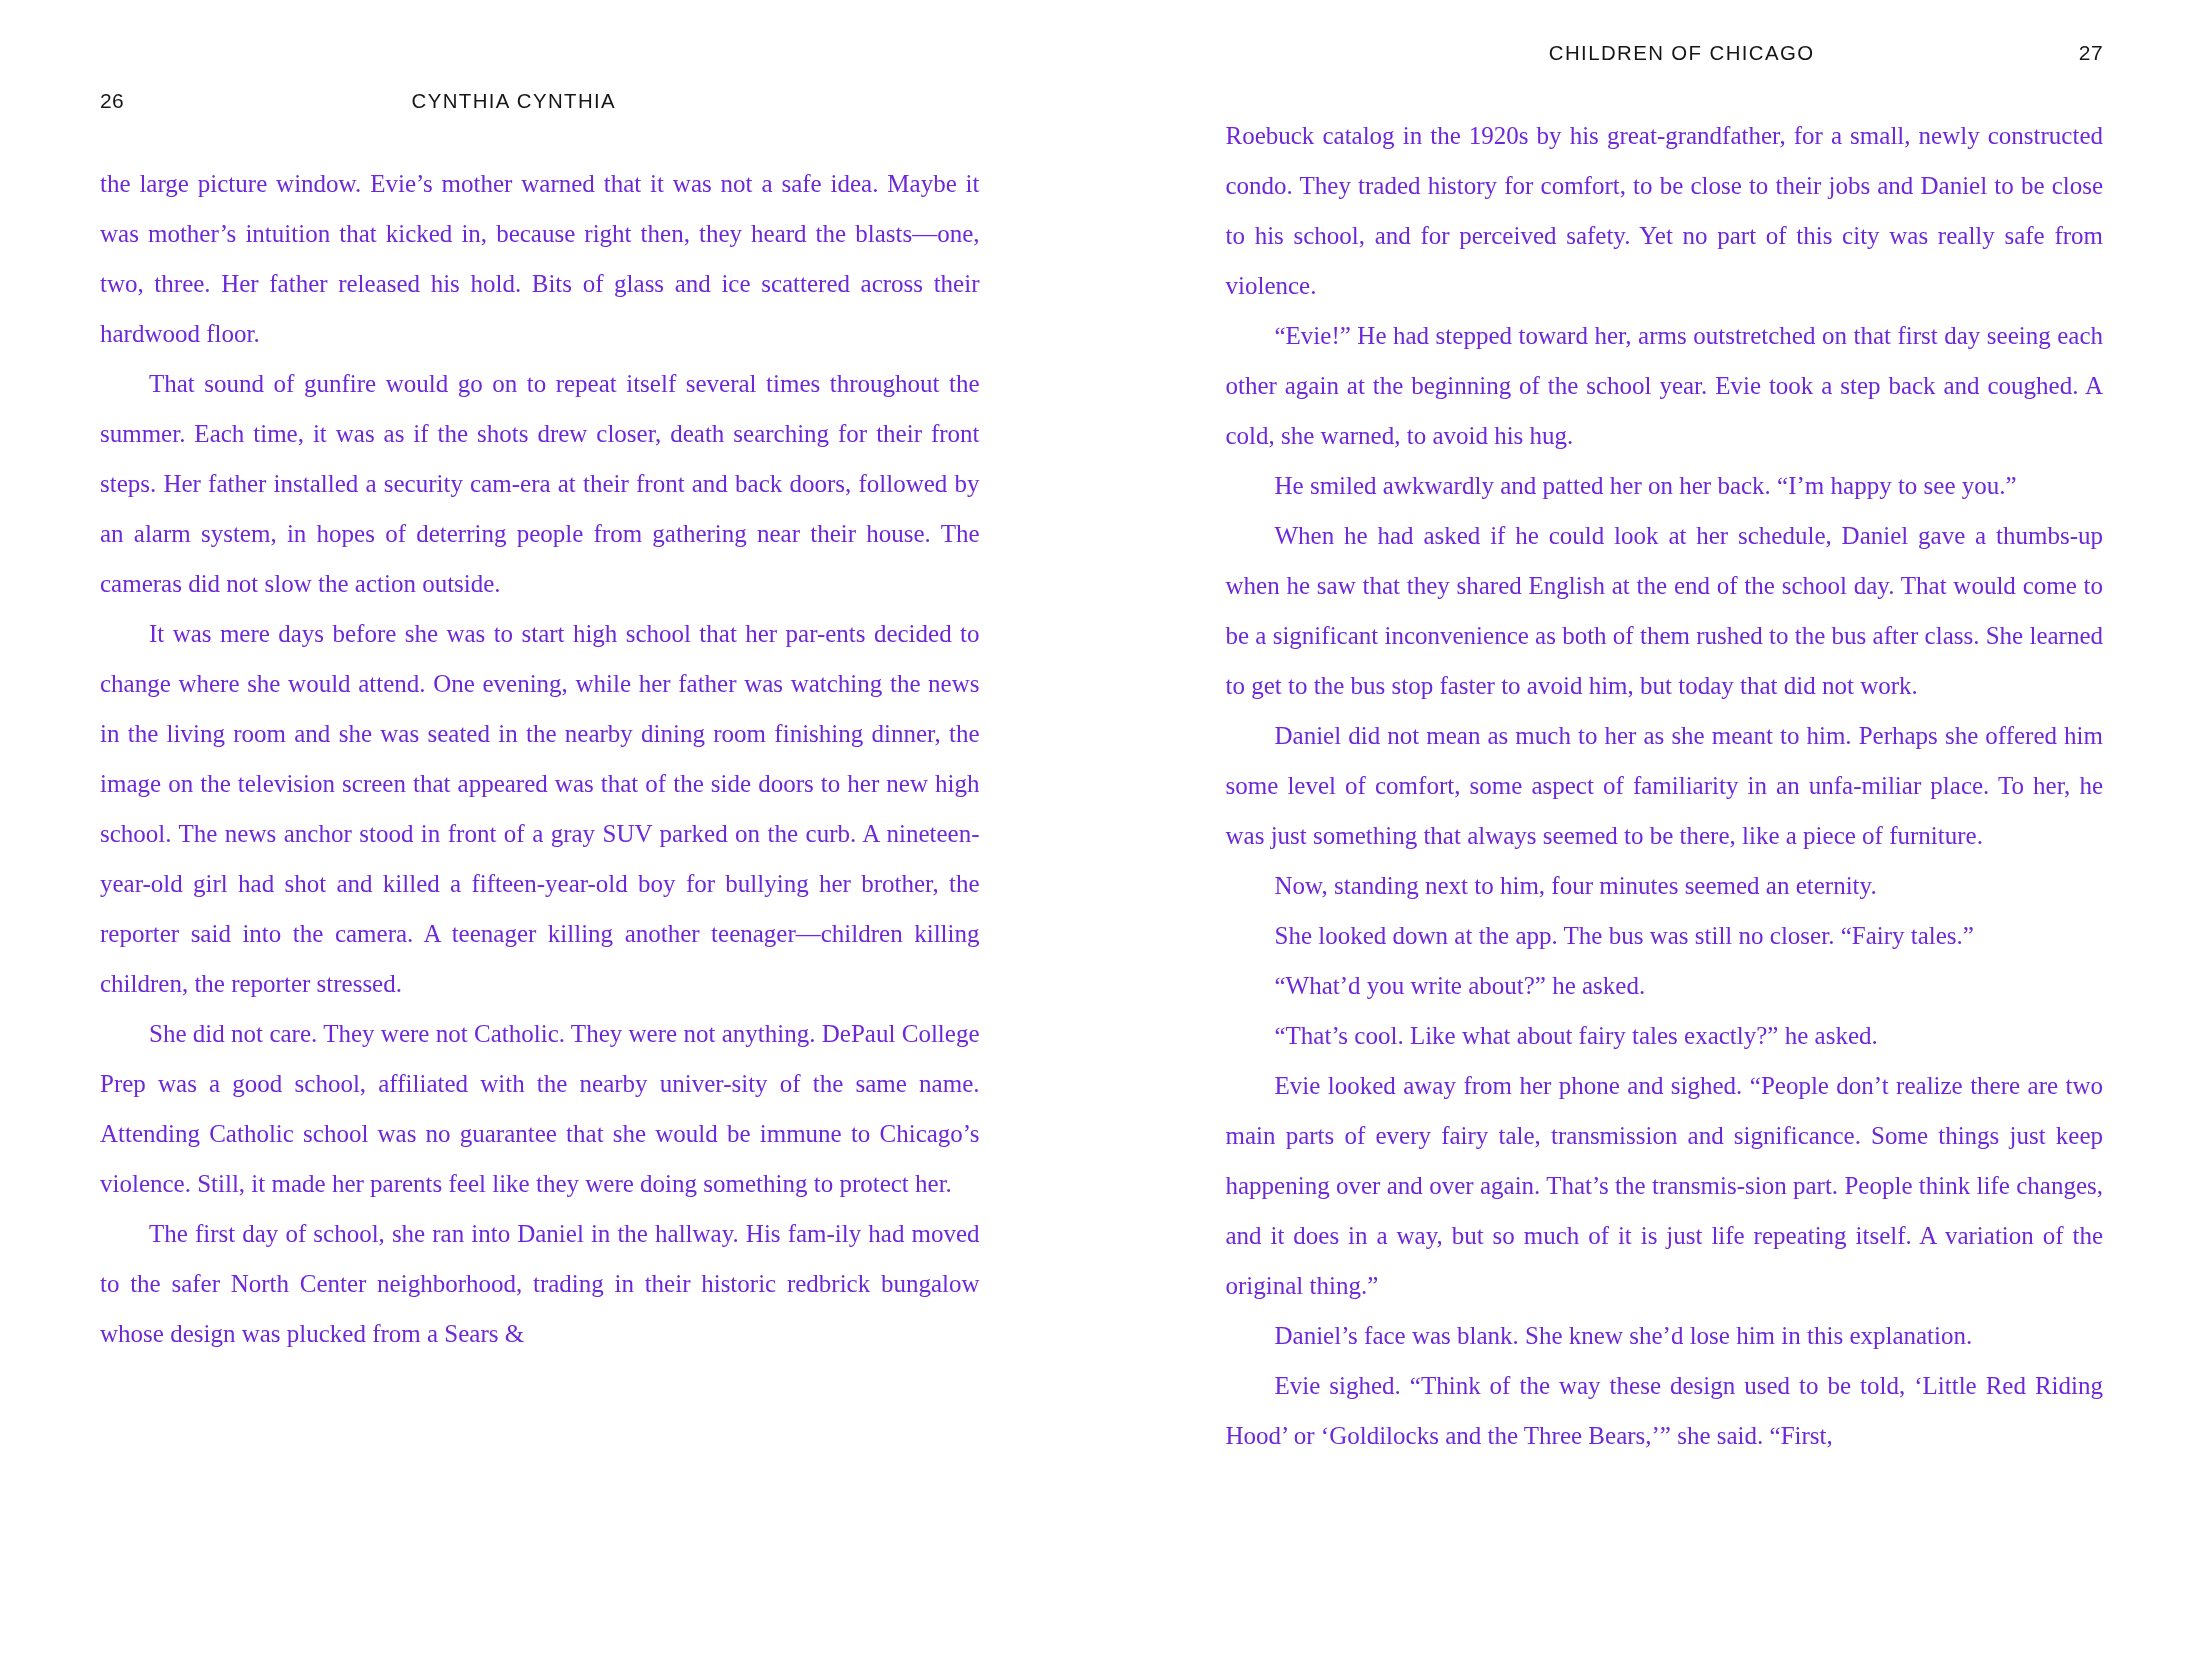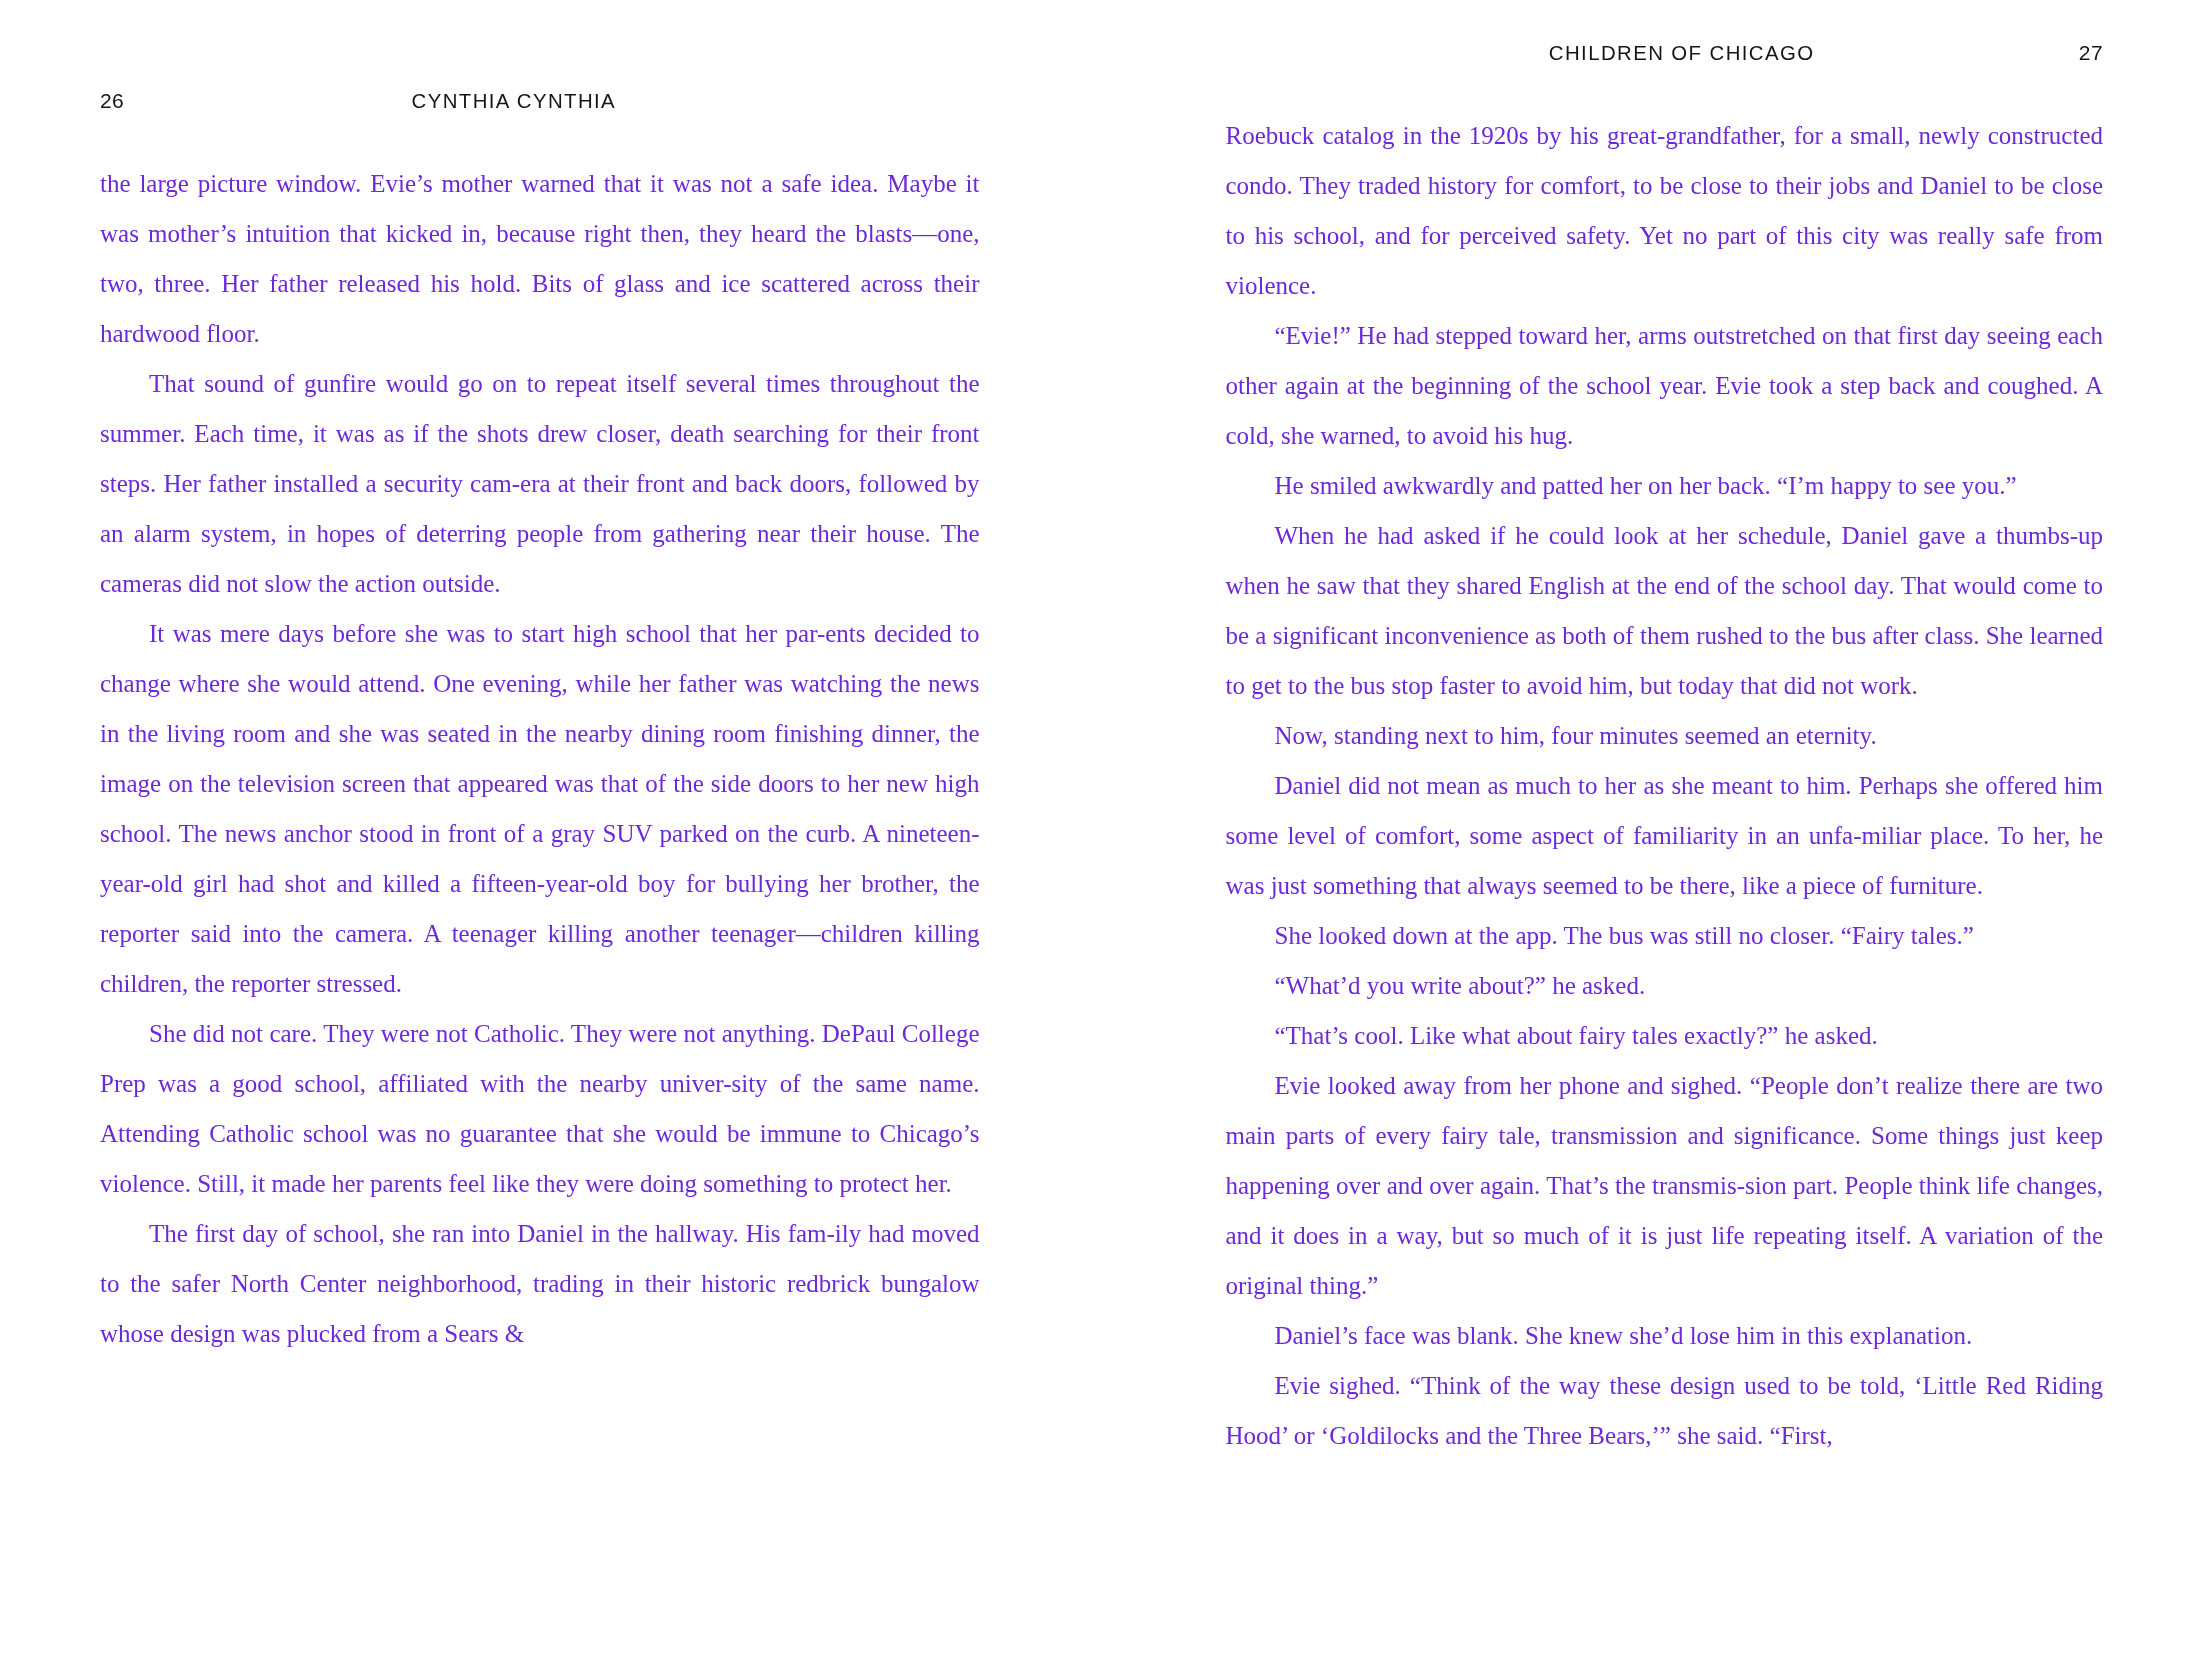--- a/index.html
+++ b/index.html
@@ -97,22 +97,22 @@
   <div class="page page-right">
     <div class="running-head">
       <span class="title-text">CHILDREN OF CHICAGO</span>
       <span class="folio">27</span>
     </div>
     <div class="body-text">
       <p class="noindent">Roebuck catalog in the 1920s by his great-grandfather, for a small, newly constructed condo. They traded history for comfort, to be close to their jobs and Daniel to be close to his school, and for perceived safety. Yet no part of this city was really safe from violence.</p>
       <p class="indent">“Evie!” He had stepped toward her, arms outstretched on that first day seeing each other again at the beginning of the school year. Evie took a step back and coughed. A cold, she warned, to avoid his hug.</p>
       <p class="indent">He smiled awkwardly and patted her on her back. “I’m happy to see you.”</p>
       <p class="indent">When he had asked if he could look at her schedule, Daniel gave a thumbs-up when he saw that they shared English at the end of the school day. That would come to be a significant inconvenience as both of them rushed to the bus after class. She learned to get to the bus stop faster to avoid him, but today that did not work.</p>
+      <p class="indent">Daniel did not mean as much to her as she meant to him. Perhaps she offered him some level of comfort, some aspect of familiarity in an unfa-miliar place. To her, he was just something that always seemed to be there, like a piece of furniture.</p>
       <p class="indent">Now, standing next to him, four minutes seemed an eternity.</p>
-      <p class="indent">Daniel did not mean as much to her as she meant to him. Perhaps she offered him some level of comfort, some aspect of familiarity in an unfa-miliar place. To her, he was just something that always seemed to be there, like a piece of furniture.</p>
       <p class="indent">She looked down at the app. The bus was still no closer. “Fairy tales.”</p>
       <p class="indent">“What’d you write about?” he asked.</p>
       <p class="indent">“That’s cool. Like what about fairy tales exactly?” he asked.</p>
       <p class="indent">Evie looked away from her phone and sighed. “People don’t realize there are two main parts of every fairy tale, transmission and significance. Some things just keep happening over and over again. That’s the transmis-sion part. People think life changes, and it does in a way, but so much of it is just life repeating itself. A variation of the original thing.”</p>
       <p class="indent">Daniel’s face was blank. She knew she’d lose him in this explanation.</p>
       <p class="indent">Evie sighed. “Think of the way these design used to be told, ‘Little Red Riding Hood’ or ‘Goldilocks and the Three Bears,’” she said. “First,</p>
     </div>
   </div>
 
 </div>

